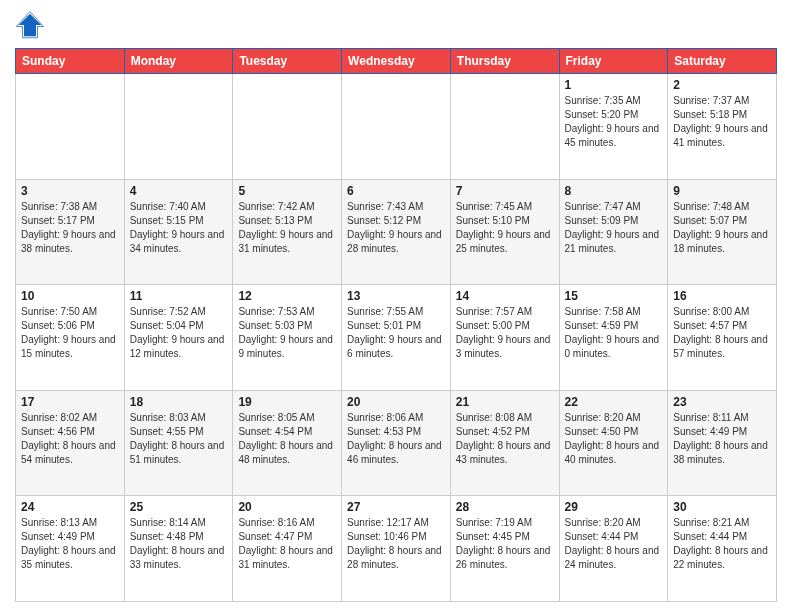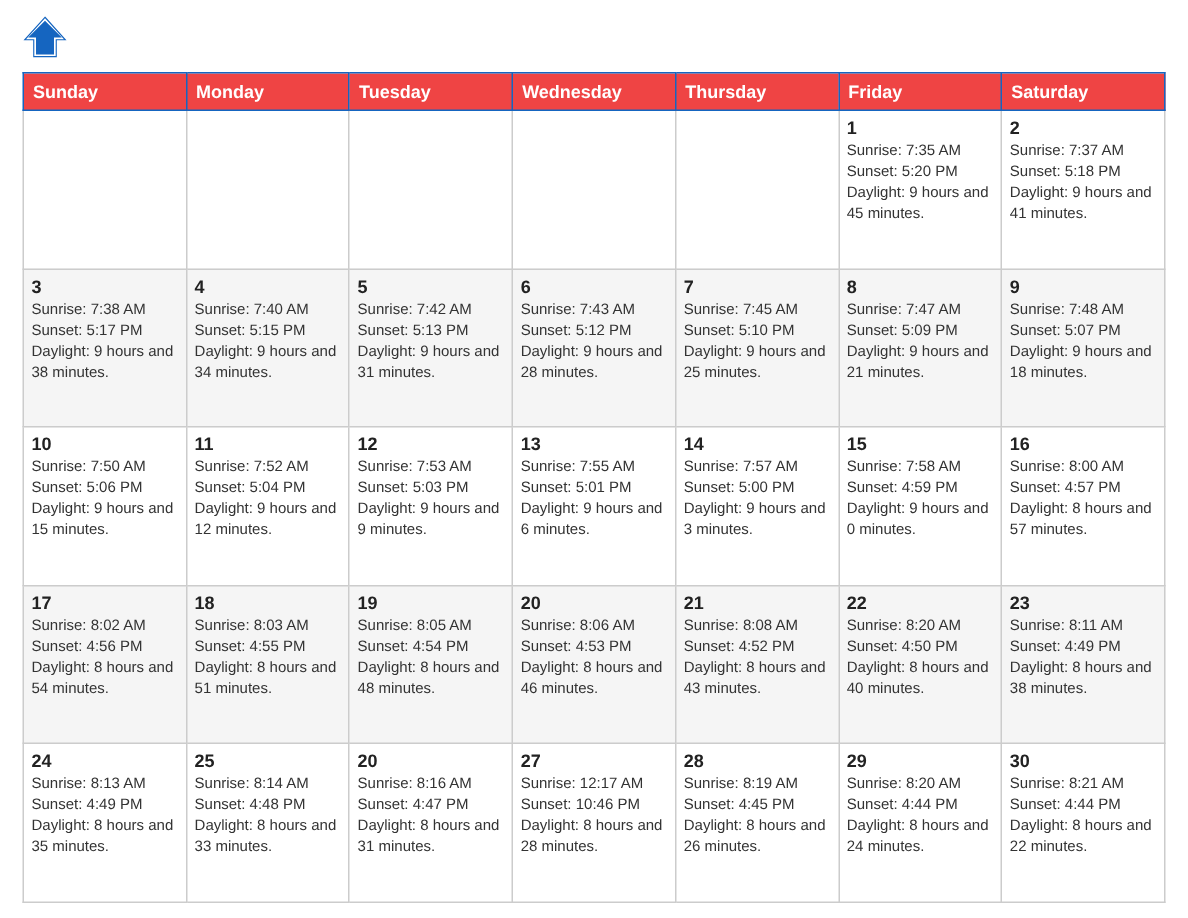--- a/index.html
+++ b/index.html
@@ -360,21 +360,21 @@
         <span class="day-num">27</span>
         <div class="day-info">
           <span>Sunrise: 12:17 AM</span><br>
           <span>Sunset: 10:46 PM</span><br>
           <span>Daylight: 8 hours and 28 minutes.</span>
         </div>
       </td>
             <td>
         <span class="day-num">28</span>
         <div class="day-info">
-          <span>Sunrise: 8:19 AM</span><br>
+          <span>Sunrise: 7:19 AM</span><br>
           <span>Sunset: 4:45 PM</span><br>
           <span>Daylight: 8 hours and 26 minutes.</span>
         </div>
       </td>
             <td>
         <span class="day-num">29</span>
         <div class="day-info">
           <span>Sunrise: 8:20 AM</span><br>
           <span>Sunset: 4:44 PM</span><br>
           <span>Daylight: 8 hours and 24 minutes.</span>

